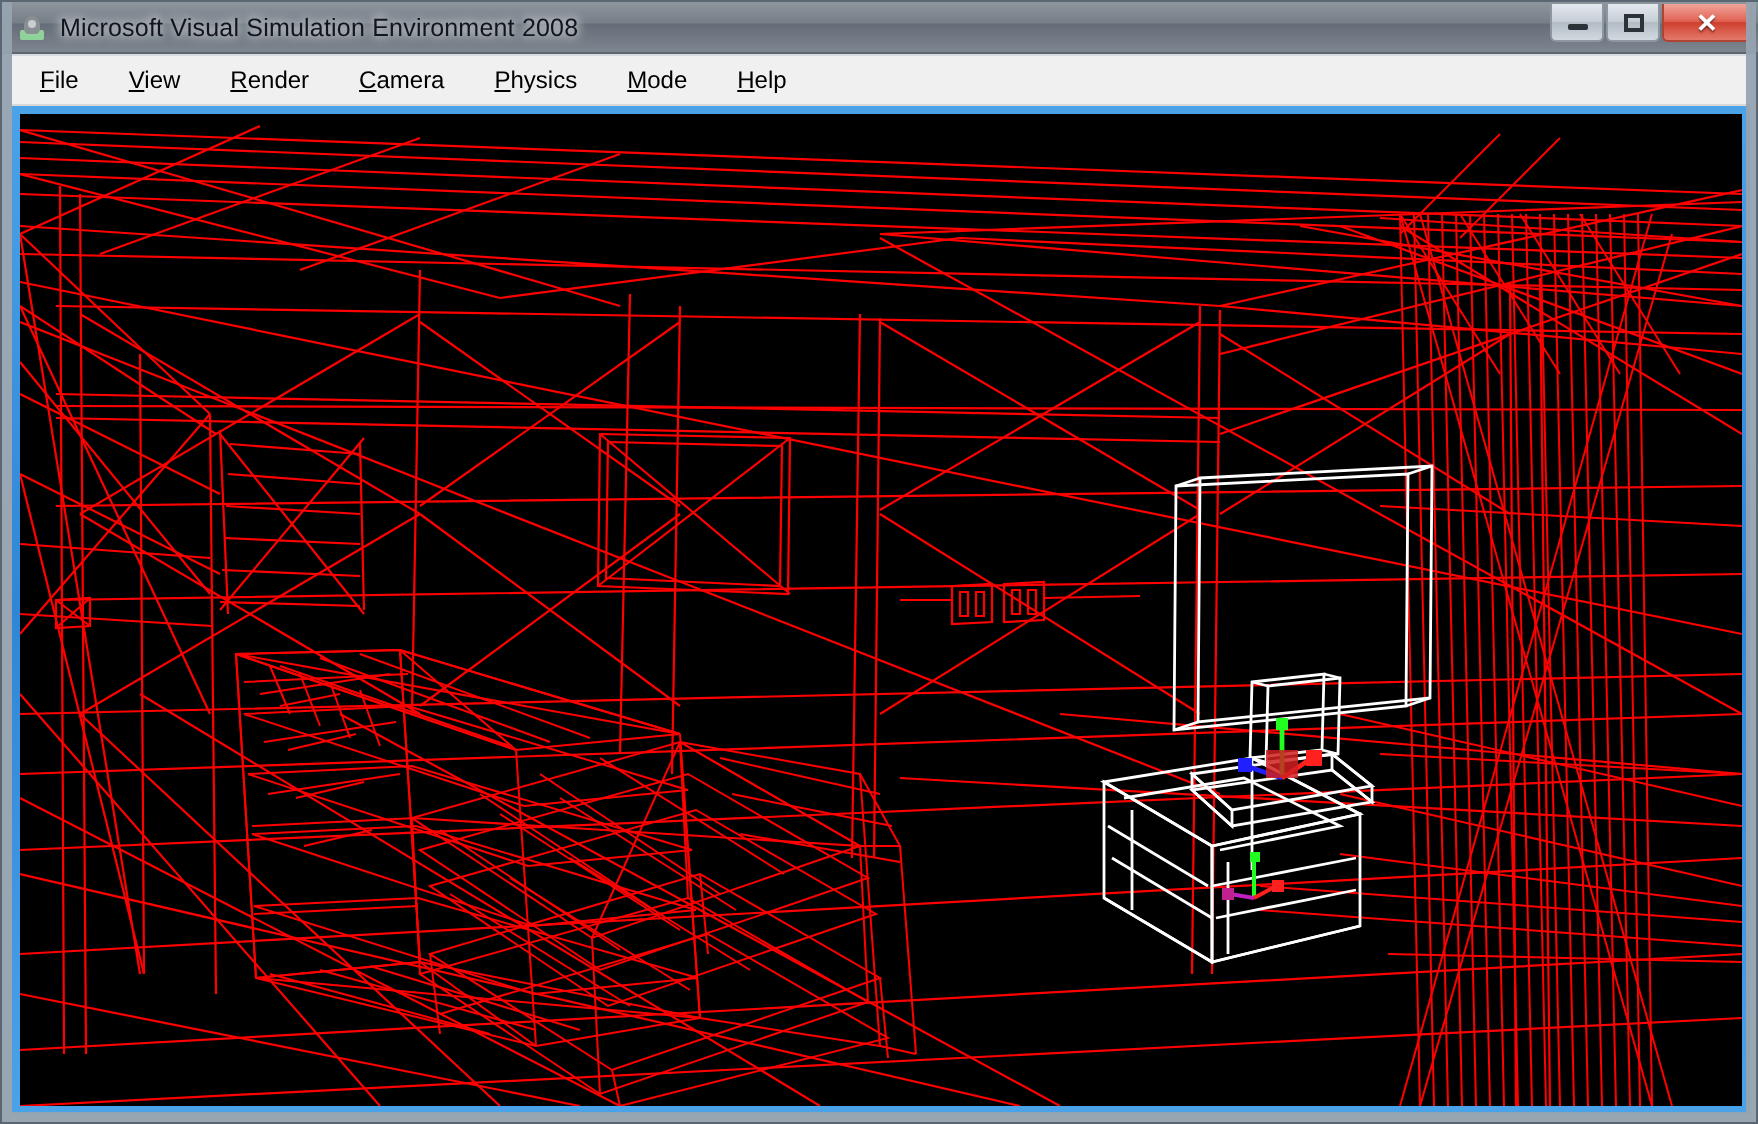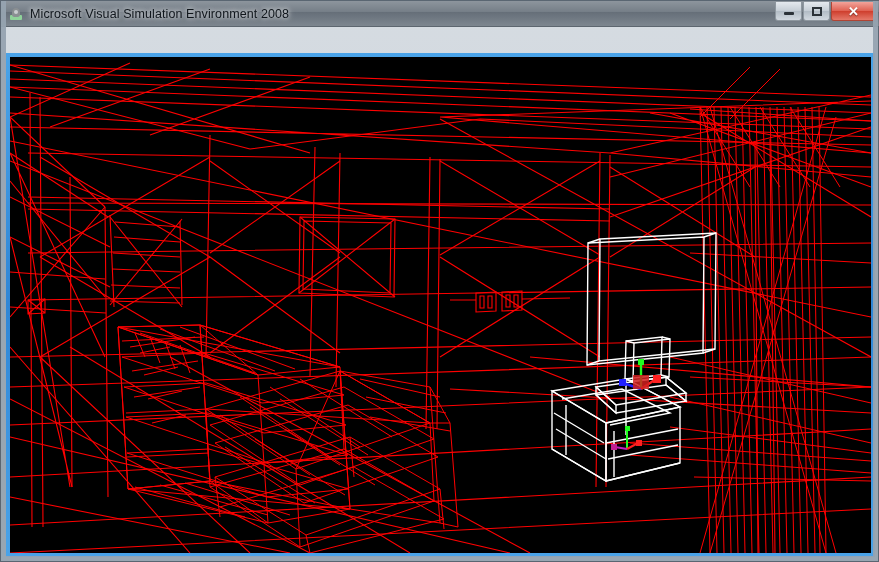--- a/index.html
+++ b/index.html
@@ -110,20 +110,29 @@
         </div>
       <div class="wb">
           <div class="max"></div>
         </div>
       <div class="wb close">
           <div class="x">✕</div>
         </div>
     </div>
   </div>
 
+  <div class="menubar">
+      <div class="menu-item"><u>F</u>ile</div>
+      <div class="menu-item"><u>V</u>iew</div>
+      <div class="menu-item"><u>R</u>ender</div>
+      <div class="menu-item"><u>C</u>amera</div>
+      <div class="menu-item"><u>P</u>hysics</div>
+      <div class="menu-item"><u>M</u>ode</div>
+      <div class="menu-item"><u>H</u>elp</div>
+    </div>
 
   <div class="viewport-frame">
     <div class="viewport">
       <svg viewBox="0 0 861 496" preserveAspectRatio="none">
         <rect x="0" y="0" width="861" height="496" fill="#000"></rect>
 
         <g id="scene" stroke="#ff0000" stroke-width="1.1" fill="none" shape-rendering="geometricPrecision">
 
           <path d="M0 8 L861 40 M0 14 L861 48 M0 22 L861 56 M0 30 L861 64"></path>
           <path d="M0 40 L861 72 M0 56 L600 96 M0 70 L861 88"></path>

